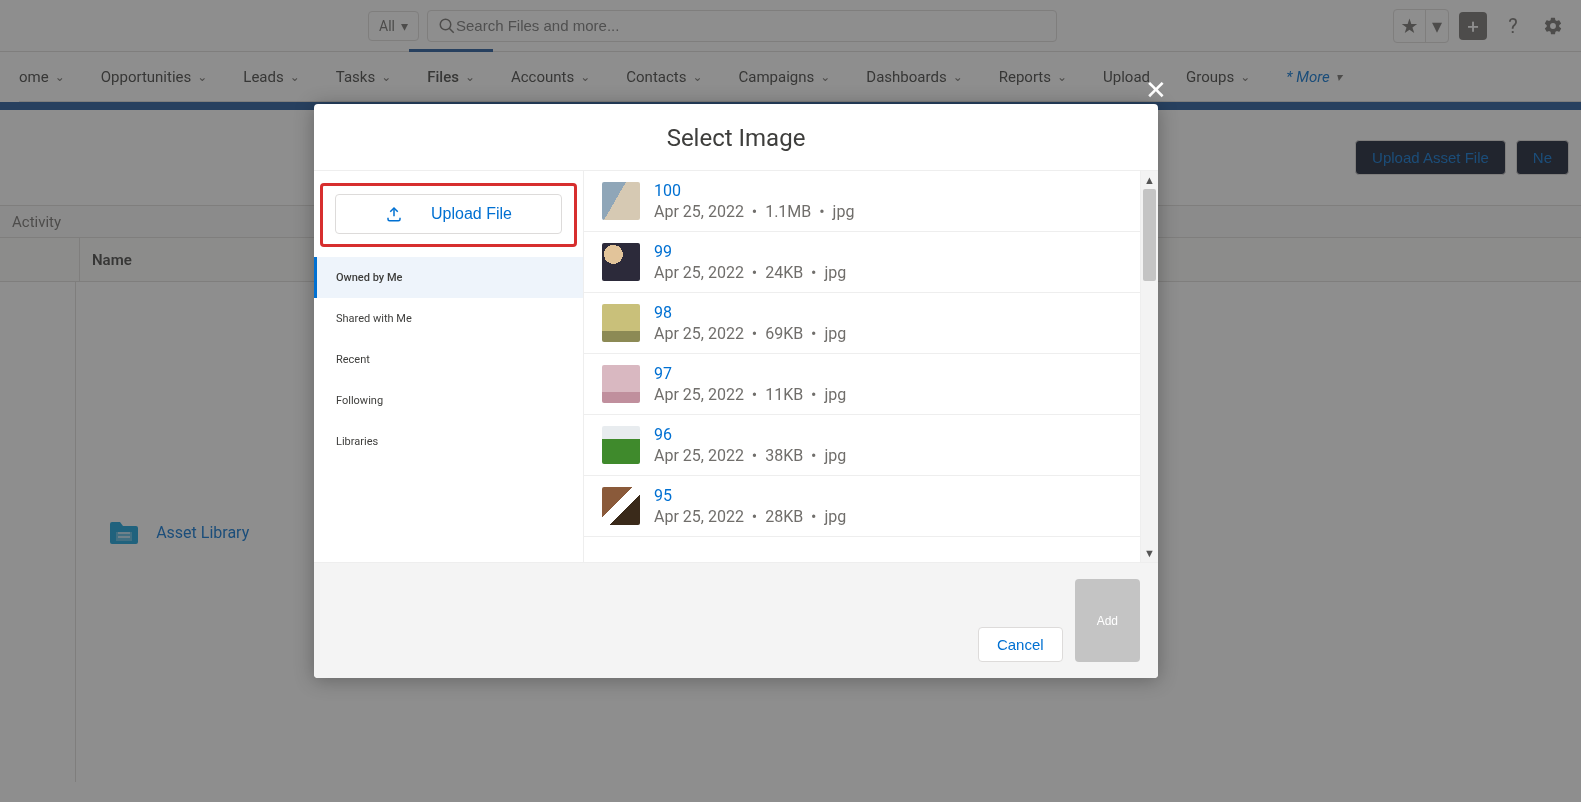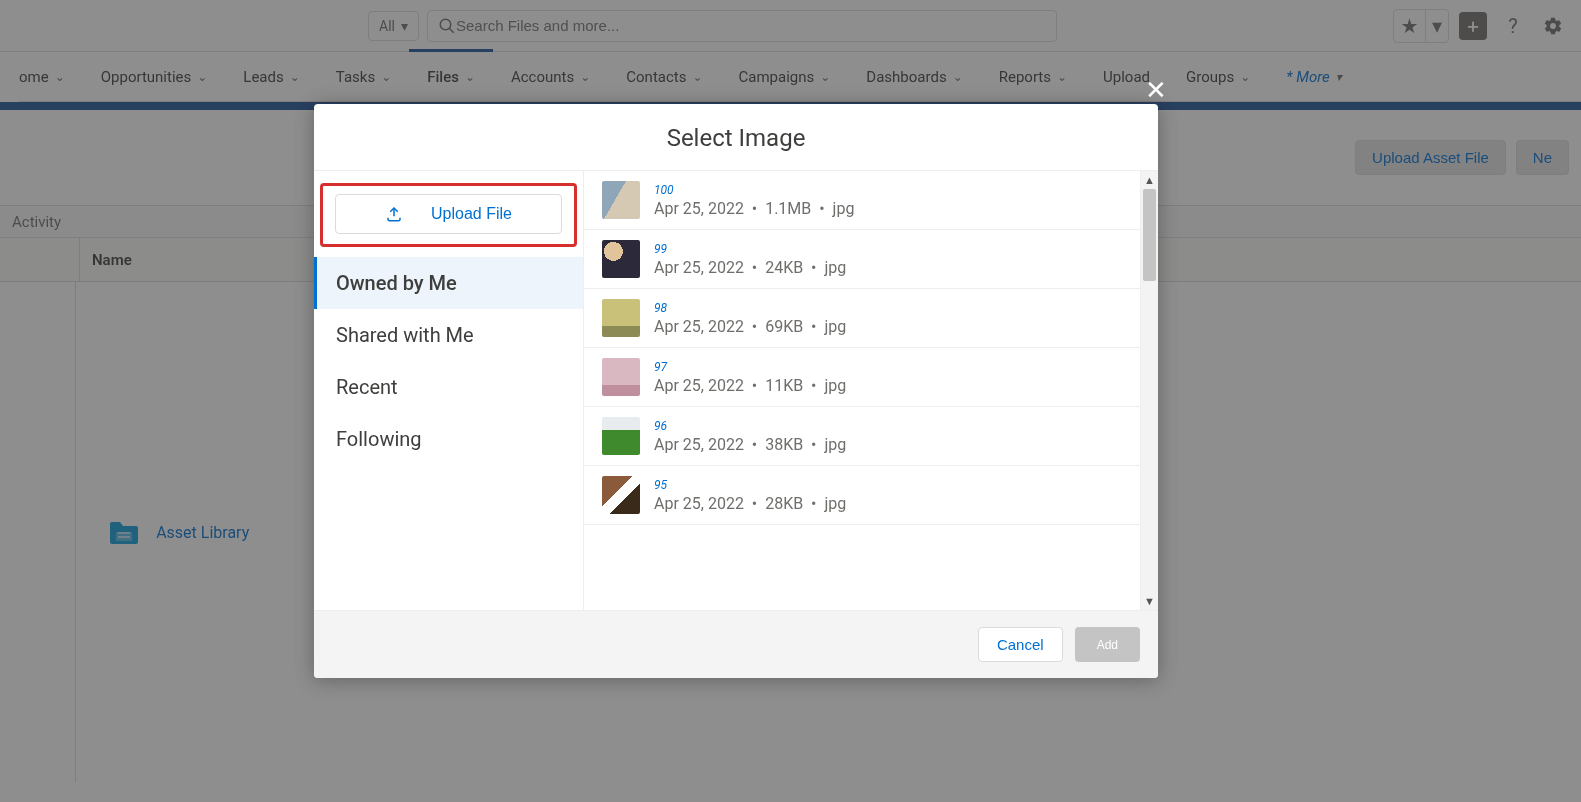--- a/index.html
+++ b/index.html
@@ -76,21 +76,21 @@
   
   .blue-strip { height:8px; background:#1b5297; }
 
   
   .page-subheader {
     height:96px; display:flex; align-items:center; justify-content:flex-end;
     padding: 0 12px; gap:10px; border-bottom:1px solid #dddbda;
   }
   .btn-outline {
     border:1px solid #dddbda; border-radius:4px; padding:8px 16px;
-    font-size:15px; color:#0070d2; background:#e5e5e5;
+    font-size:15px; color:#0070d2; background:#0f172a;
   }
 
   
   .activity-row { height:32px; display:flex; align-items:center; padding:0 12px; font-size:15px; color:#706e6b; border-bottom:1px solid #dddbda; background:#f9f9f9;}
 
   
   .list-header {
     display:flex; align-items:center;
     height:44px; border-bottom:1px solid #dddbda;
     background:#fafaf9;
@@ -138,21 +138,21 @@
     border:3px solid #d72e2e; border-radius:4px; padding:8px 12px 10px; margin: -2px 6px 10px 6px;
   }
   .upload-btn {
     border:1px solid #dddbda; border-radius:4px; background:#fff;
     display:flex; align-items:center; justify-content:center; gap:28px;
     padding:10px 0; width:100%;
     font-size:16px; color:#0070d2; cursor:pointer;
   }
   .upload-icon { width:18px; height:18px; }
   .side-item {
-    padding:14px 22px; font-size:20px; color:#3e3e3c; cursor:pointer;
+    padding:14px 22px; font-size:11px; color:#3e3e3c; cursor:pointer;
   }
   .side-item.active {
     background:#eef4fb; border-left:3px solid #0070d2; padding-left:19px; font-weight:500;
   }
 
   .modal-main { flex:1; overflow:hidden; display:flex; }
   .file-list {
     flex:1; overflow-y:auto;
   }
   .file-row {
@@ -163,37 +163,37 @@
     width:38px; height:38px; border-radius:2px; flex-shrink:0;
     background:#ccc;
   }
   .thumb.t100 { background: linear-gradient(120deg,#8fa6b8 0 40%, #d6c9b3 40% 100%); }
   .thumb.t99  { background: radial-gradient(circle at 30% 30%, #e2c49a 0 25%, #2c2a3a 25% 100%); }
   .thumb.t98  { background: linear-gradient(180deg,#c9c07a 0 70%, #8c8a55 70% 100%); }
   .thumb.t97  { background: linear-gradient(180deg,#d9b8c1 0 70%, #c08f9d 70% 100%); }
   .thumb.t96  { background: linear-gradient(180deg,#e8ecef 0 35%, #3f8a2c 35% 100%); }
   .thumb.t95  { background: linear-gradient(135deg,#8a5a3a 0 40%, #fff 40% 60%, #3a2a1a 60% 100%); }
   .file-info { display:flex; flex-direction:column; gap:2px; }
-  .file-name { color:#0070d2; font-size:12px;font-style:italic; }
+  .file-name { color:#0070d2; font-size:16px; }
   .file-meta { color:#706e6b; font-size:16px; }
 
   .scroll-track { width:18px; background:#f3f3f3; position:relative; border-left:1px solid #eee;}
   .scroll-arrow { position:absolute; left:0; right:0; height:18px; display:flex; align-items:center; justify-content:center; font-size:11px; color:#555;}
   .scroll-arrow.up { top:0; }
   .scroll-arrow.down { bottom:0; }
   .scroll-thumb { position:absolute; left:2px; right:2px; top:18px; height:92px; background:#c4c4c4; border-radius:2px;}
 
   .modal-footer {
     border-top:1px solid #eee; padding:16px 18px;
     display:flex; justify-content:flex-end; gap:12px;
     background:#f4f4f4;
   }
   .btn-cancel {
     border:1px solid #dddbda; border-radius:4px; padding:8px 18px; background:#fff;
-    color:#0070d2; font-size:15px;
+    color:#0070d2; font-size:15px;margin-top:48px;
   }
   .btn-add {
     border:none; border-radius:4px; padding:8px 22px; background:#c4c4c4; color:#fff;
     font-size:12px;
   }
 
   svg { display:block; }
 </style>
 </head>
 <body>
@@ -337,20 +337,23 @@
       </div>
       <div class="side-item">
         <span>Shared with Me</span>
       </div>
       <div class="side-item">
         <span>Recent</span>
       </div>
       <div class="side-item">
         <span>Following</span>
       </div>
+      <div class="side-item">
+        <span>Libraries</span>
+      </div>
     </div>
 
     <div class="modal-main">
       <div class="file-list" id="file-list">
           <div class="file-row">
             <div class="thumb t100"></div>
             <div class="file-info">
               <span class="file-name">100</span>
               <span class="file-meta">Apr 25, 2022 &nbsp;•&nbsp; 1.1MB &nbsp;•&nbsp; jpg</span>
             </div>

